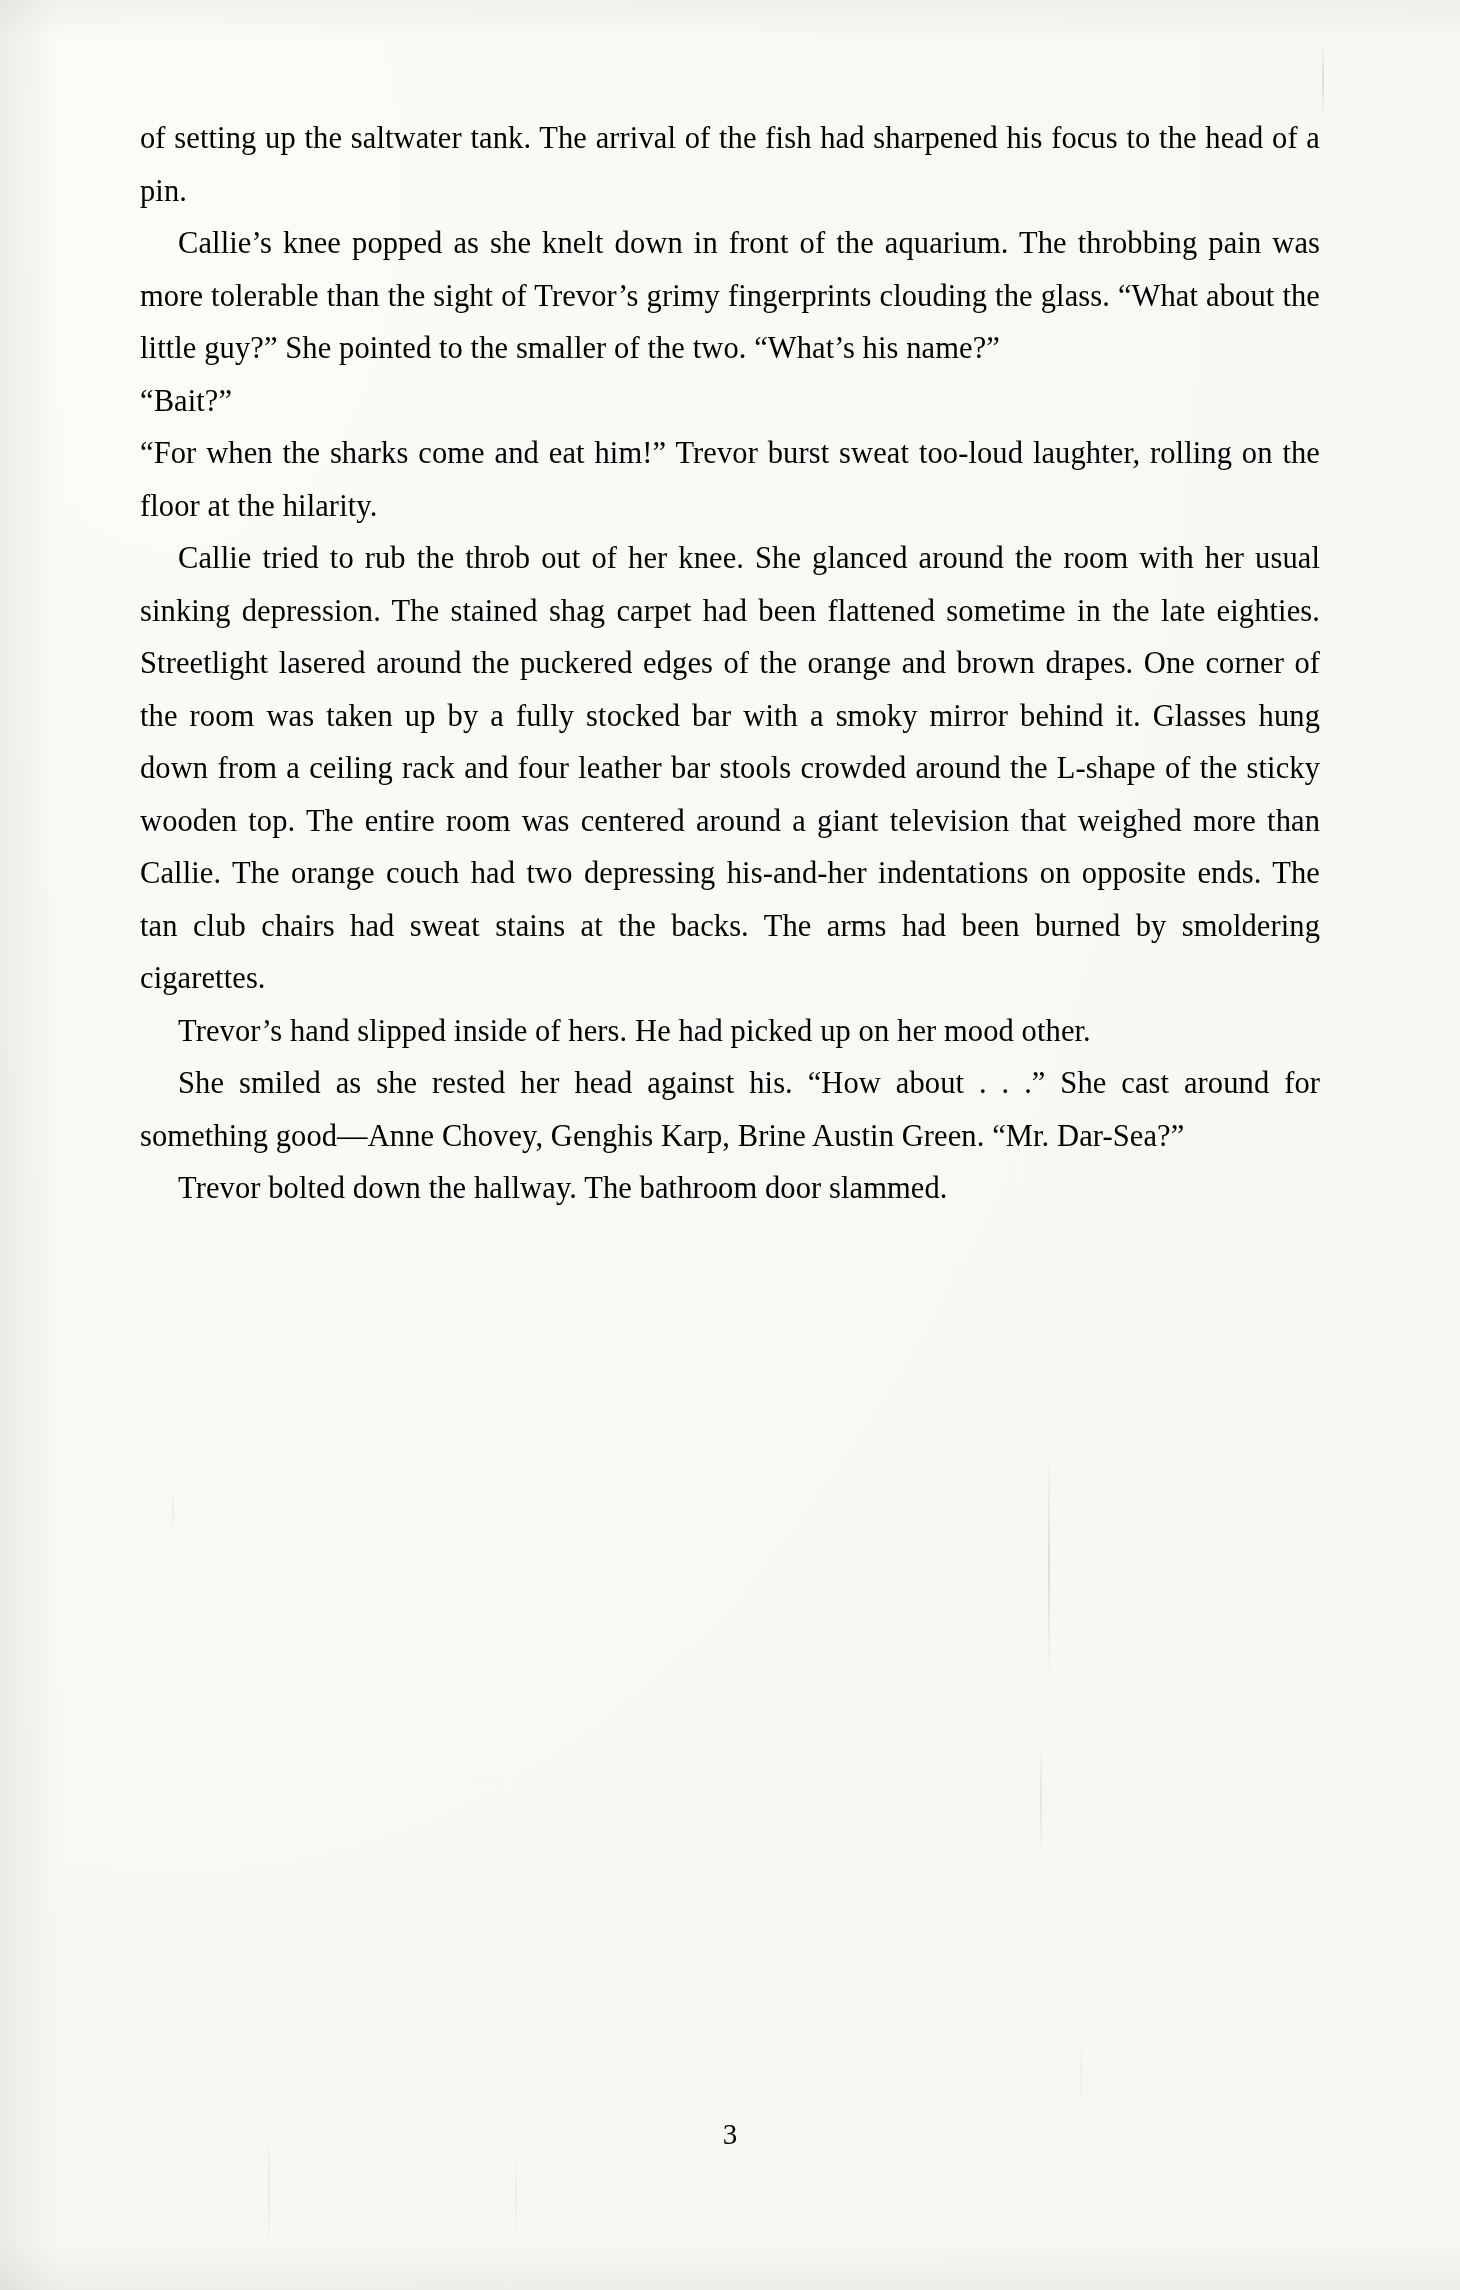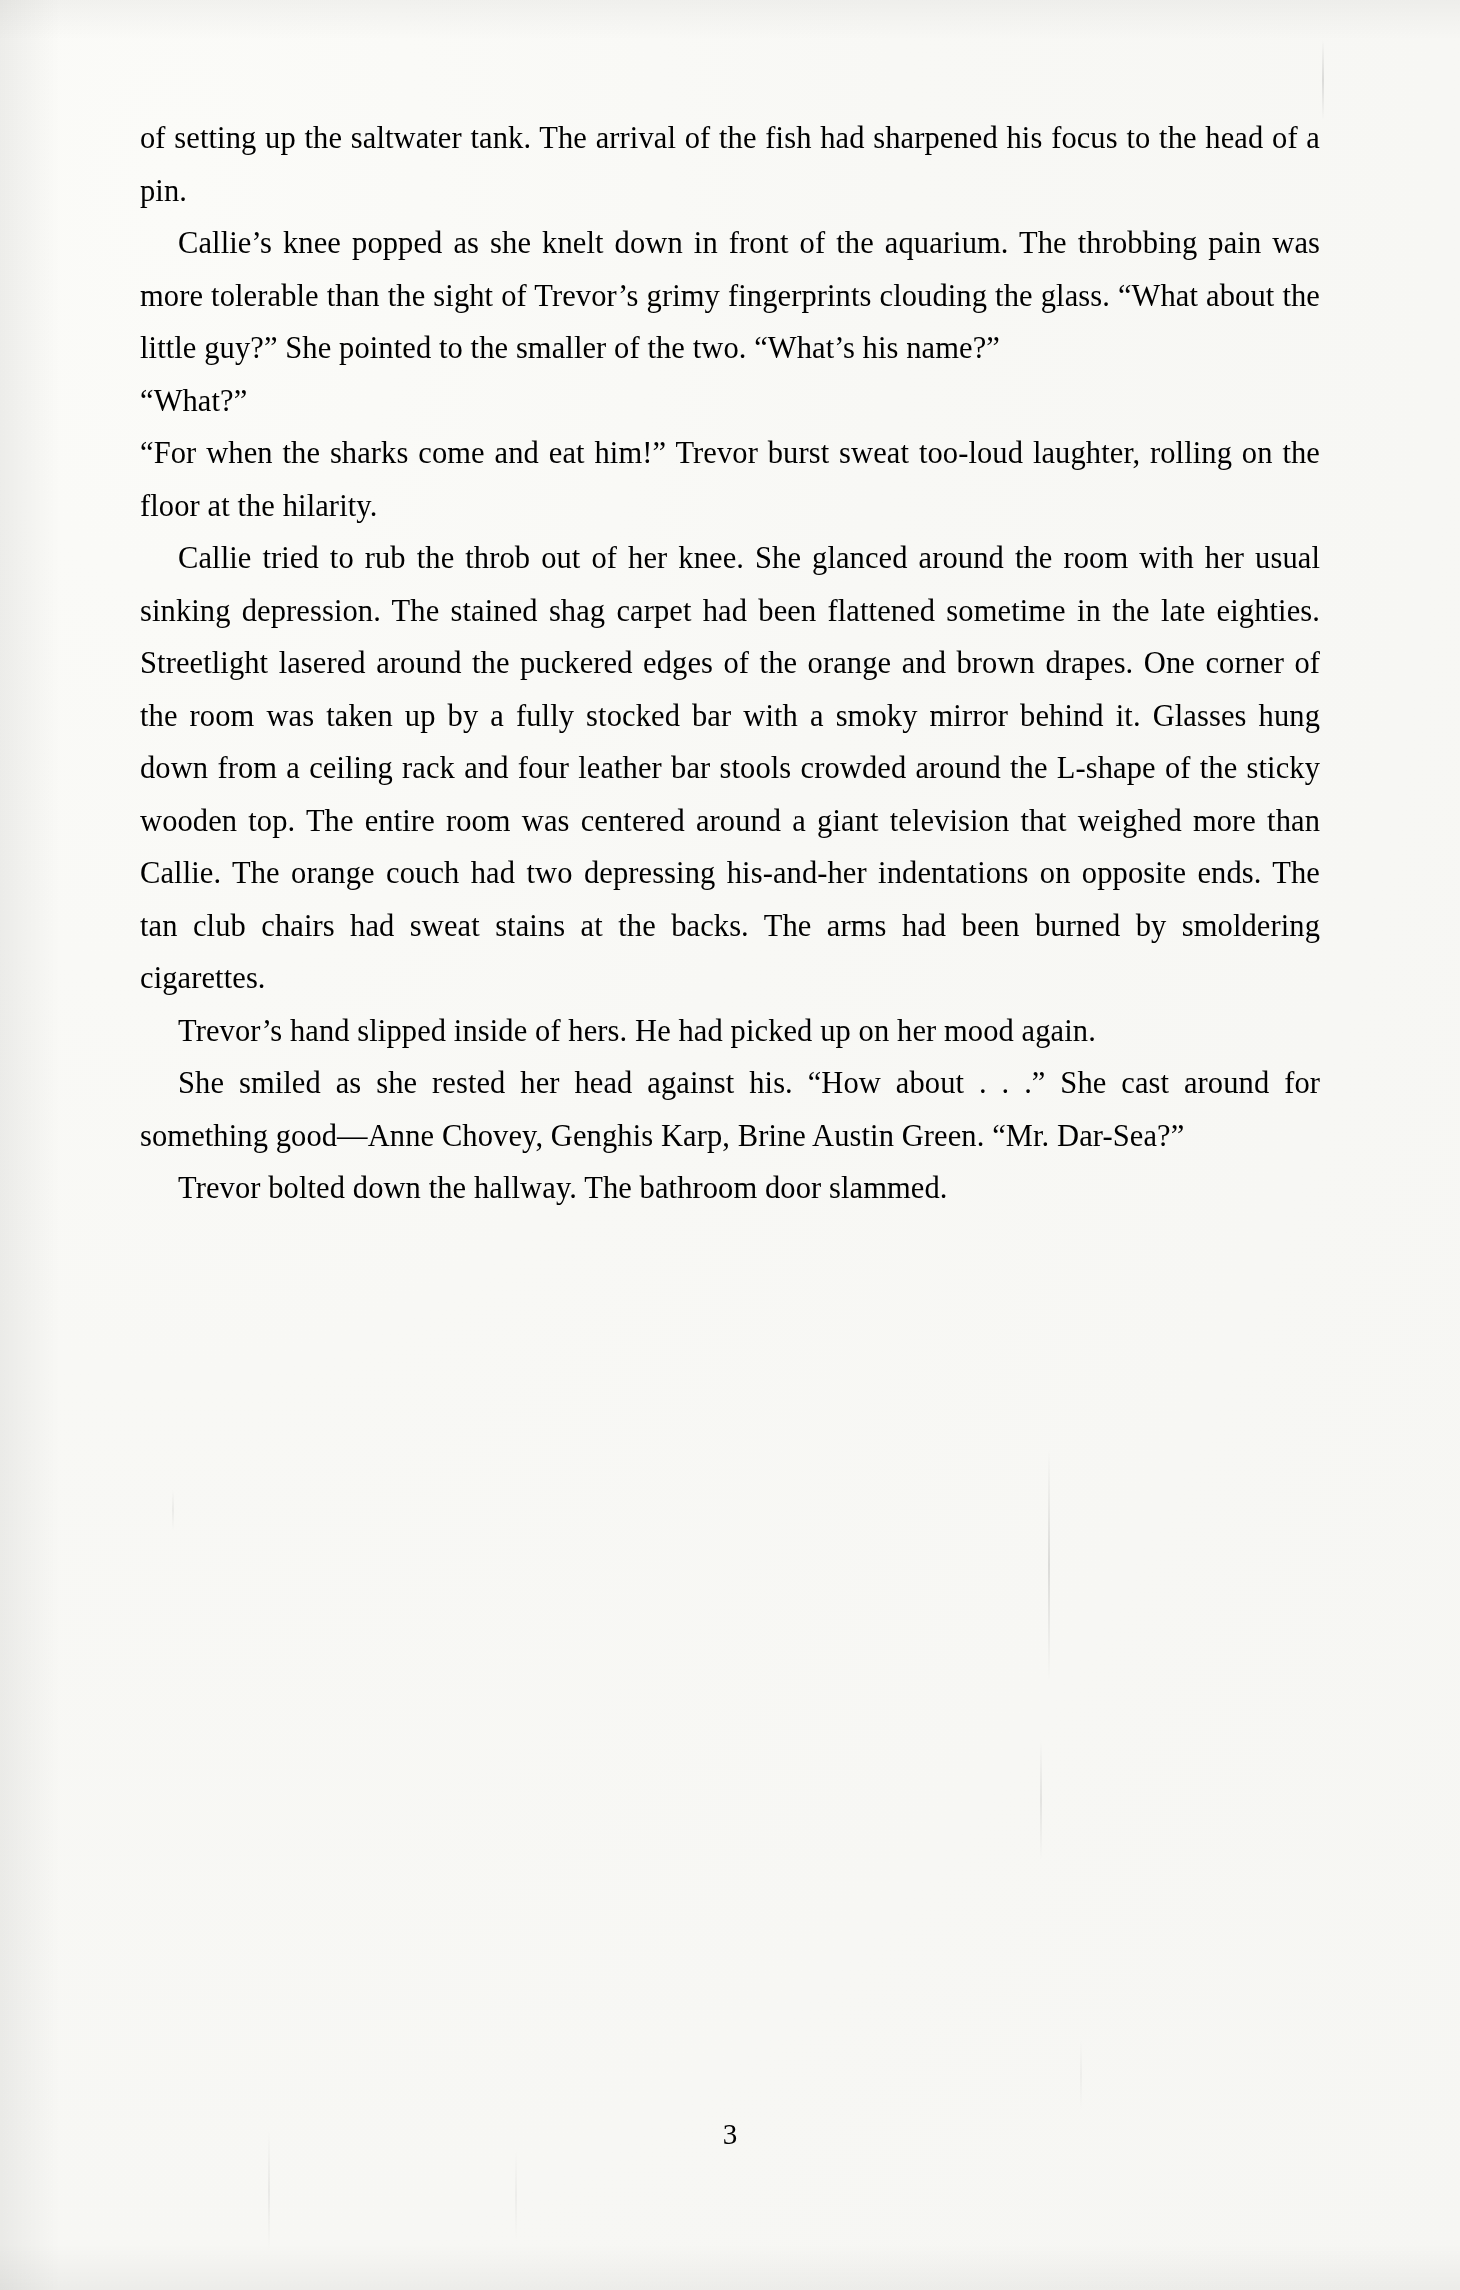--- a/index.html
+++ b/index.html
@@ -104,22 +104,22 @@
   <div class="streak s2"></div>
   <div class="streak s3"></div>
   <div class="streak s4"></div>
   <div class="streak s5"></div>
   <div class="streak s6"></div>
   <div class="streak s7"></div>
 
   <div class="text-block" id="body-text">
       <p class="para">of setting up the saltwater tank. The arrival of the fish had sharpened his focus to the head of a pin.</p>
       <p class="para indent">Callie’s knee popped as she knelt down in front of the aquarium. The throbbing pain was more tolerable than the sight of Trevor’s grimy fingerprints clouding the glass. “What about the little guy?” She pointed to the smaller of the two. “What’s his name?”</p>
-      <p class="para">“What?”</p>
+      <p class="para">“Bait?”</p>
       <p class="para">“For when the sharks come and eat him!” Trevor burst sweat too-loud laughter, rolling on the floor at the hilarity.</p>
       <p class="para indent">Callie tried to rub the throb out of her knee. She glanced around the room with her usual sinking depression. The stained shag carpet had been flattened sometime in the late eighties. Streetlight lasered around the puckered edges of the orange and brown drapes. One corner of the room was taken up by a fully stocked bar with a smoky mirror behind it. Glasses hung down from a ceiling rack and four leather bar stools crowded around the L-shape of the sticky wooden top. The entire room was centered around a giant television that weighed more than Callie. The orange couch had two depressing his-and-her indentations on opposite ends. The tan club chairs had sweat stains at the backs. The arms had been burned by smoldering cigarettes.</p>
-      <p class="para indent">Trevor’s hand slipped inside of hers. He had picked up on her mood again.</p>
+      <p class="para indent">Trevor’s hand slipped inside of hers. He had picked up on her mood other.</p>
       <p class="para indent">She smiled as she rested her head against his. “How about . . .” She cast around for something good—Anne Chovey, Genghis Karp, Brine Austin Green. “Mr. Dar-Sea?”</p>
       <p class="para indent">Trevor bolted down the hallway. The bathroom door slammed.</p>
     </div>
 
   <div class="folio">3</div>
 </div>
 
 </body></html>

